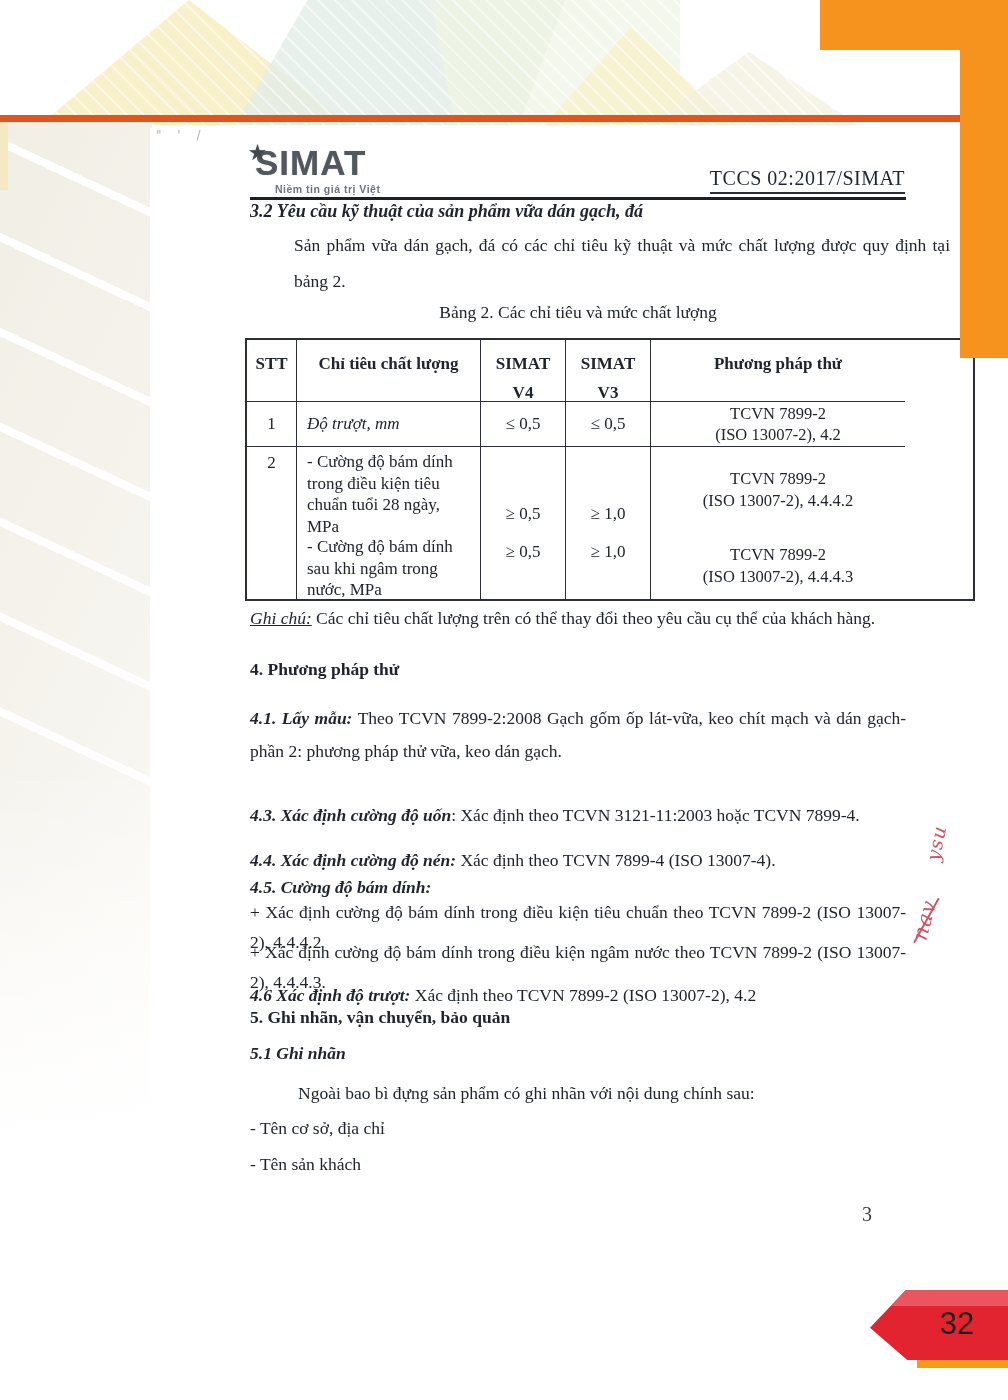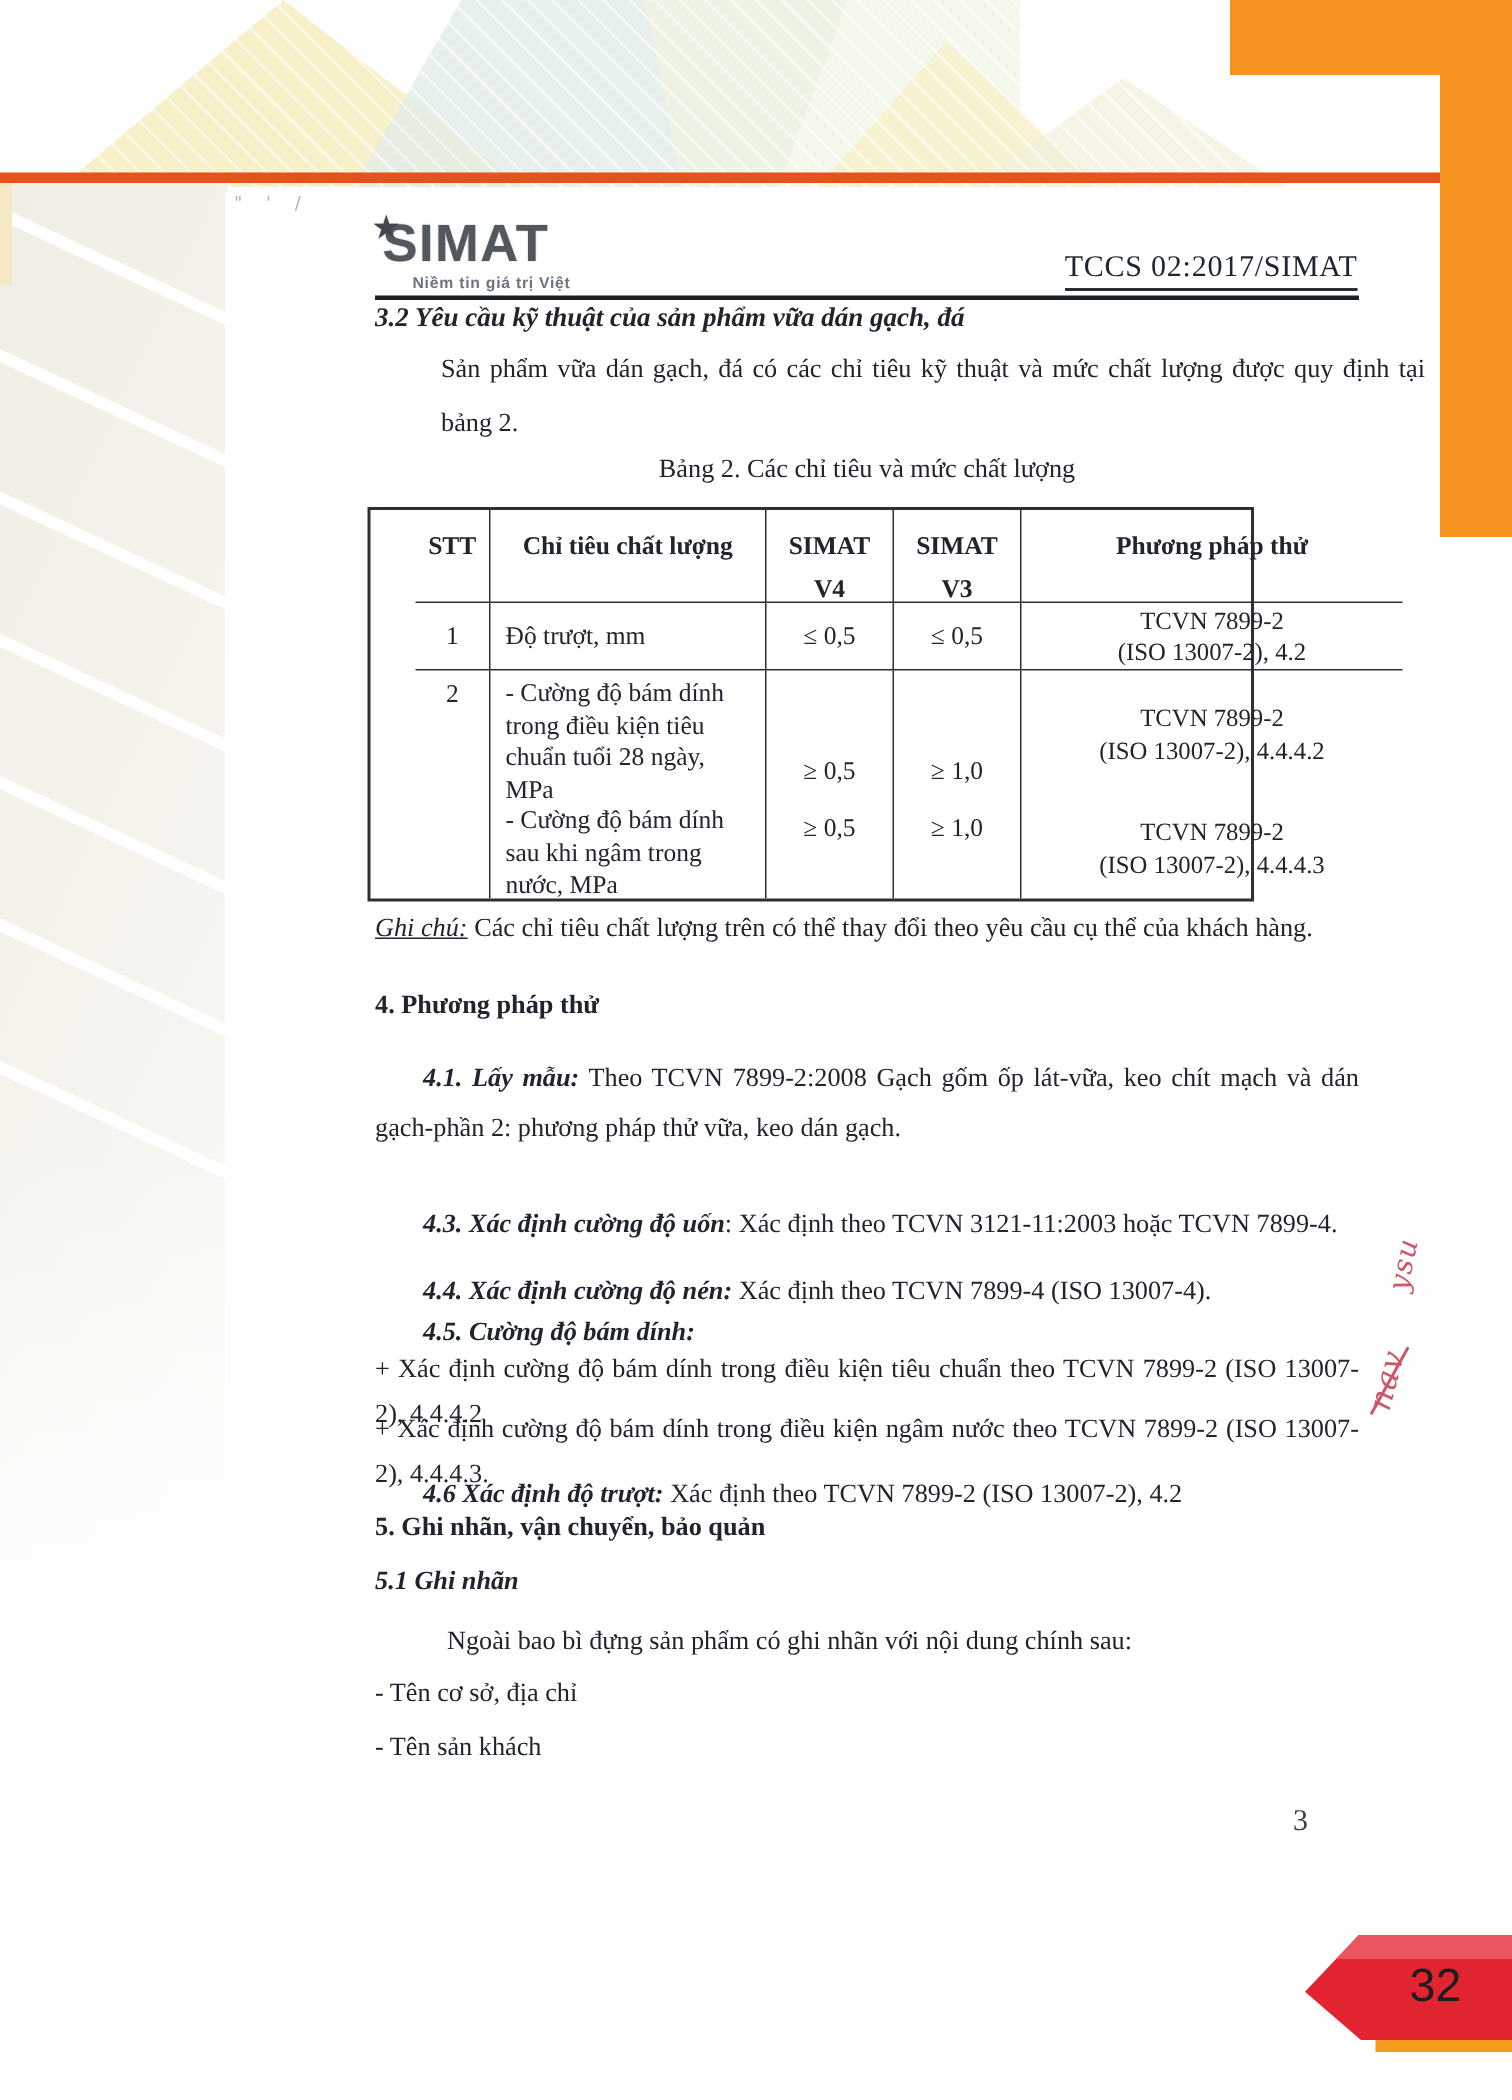--- a/index.html
+++ b/index.html
@@ -53,21 +53,21 @@
   .logo-tag{display:block;margin:3px 0 0 20px;font-family:"Liberation Sans",sans-serif;
     font-weight:bold;font-size:10.5px;color:#6d747d;letter-spacing:.5px;}
   .doc-code{right:103px;top:167px;font-size:20px;letter-spacing:.5px;color:#1d2530;
     border-bottom:2px solid #2a2e35;padding-bottom:2px;}
   .head-rule{left:250px;top:197px;width:656px;height:3px;background:#1c1f24;}
   
   .h32{left:250px;top:201px;font-size:18px;font-weight:bold;font-style:italic;}
   .para{left:250px;width:656px;font-size:17.5px;line-height:36px;text-align:justify;}
   .intro{top:227px;margin-left:44px;}
   .caption{left:250px;top:302px;width:656px;text-align:center;font-size:17.5px;}
-  .lbl-bi{font-weight:bold;font-style:italic;margin-left:32px;}
+  .lbl-bi{font-weight:bold;font-style:italic;}
   .note{top:600px;line-height:37px;}
   .note .lbl{font-style:italic;text-decoration:underline;}
   .s4h{left:250px;top:659px;font-size:17.5px;font-weight:bold;}
   .p41{top:702px;line-height:33px;}
   .p42{top:769px;line-height:31px;}
   .p43{top:800px;line-height:30px;}
   .p44{top:845px;line-height:30px;}
   .p45{top:872px;line-height:30px;}
   .pb1{top:897px;line-height:30px;}
   .pb2{top:937px;line-height:30px;}
@@ -79,29 +79,29 @@
   .li2{top:1146px;}
   .page-no{left:862px;top:1203px;font-size:20px;color:#3a3f46;}
   
   .scribble{position:absolute;z-index:3;color:#C23B4E;font-style:italic;
     font-family:"DejaVu Serif",serif;letter-spacing:1px;opacity:.85;}
   .scr1{left:918px;top:832px;font-size:19px;transform:rotate(-78deg);}
   .scr2{left:904px;top:908px;font-size:21px;transform:rotate(-75deg);}
   .scr2::before{content:"";position:absolute;left:-5px;right:-5px;top:55%;height:2px;
     background:#C23B4E;transform:rotate(14deg);}
   
-  .doc-table{position:absolute;left:245px;top:338px;width:591px;z-index:3;
-    border:2px solid #2c3036;box-sizing:border-box;font-size:17px;padding-left:30px;}
+  .doc-table{position:absolute;left:245px;top:338px;width:730px;z-index:3;
+    border:2px solid #2c3036;box-sizing:border-box;font-size:17px;}
   .cols{display:grid;grid-template-columns:50px 184px 85px 85px 254px;}
   .cell{border-right:1.5px solid #2c3036;box-sizing:border-box;}
   .cell:last-child{border-right:none;}
   .hb{border-bottom:1.5px solid #2c3036;}
   .t-head .cell{height:62px;text-align:center;font-weight:bold;padding-top:9px;line-height:29px;}
   .t-row1 .cell{height:45px;display:flex;align-items:center;justify-content:center;text-align:center;}
-  .t-row1 .crit{justify-content:flex-start;padding-left:10px;text-align:center;}
+  .t-row1 .crit{justify-content:flex-start;padding-left:10px;text-align:center;font-style:italic;}
   .t-row1 .method{flex-direction:column;line-height:21px;font-size:16.5px;}
   .t-row2 .cell{height:152px;}
   .blk1{height:85px;box-sizing:border-box;}
   .blk2{height:67px;box-sizing:border-box;}
   .t-row2 .stt{text-align:center;padding-top:6px;}
   .t-row2 .crit .blk1,.t-row2 .crit .blk2{padding:4px 6px 0 10px;line-height:21.5px;}
   .vcell .blk1{display:flex;align-items:flex-end;justify-content:center;padding-bottom:8px;}
   .vcell .blk2{display:flex;align-items:flex-start;justify-content:center;padding-top:10px;}
   .mcell{font-size:16.5px;text-align:center;}
   .mcell .blk1,.mcell .blk2{display:flex;flex-direction:column;align-items:center;justify-content:center;line-height:22px;}

